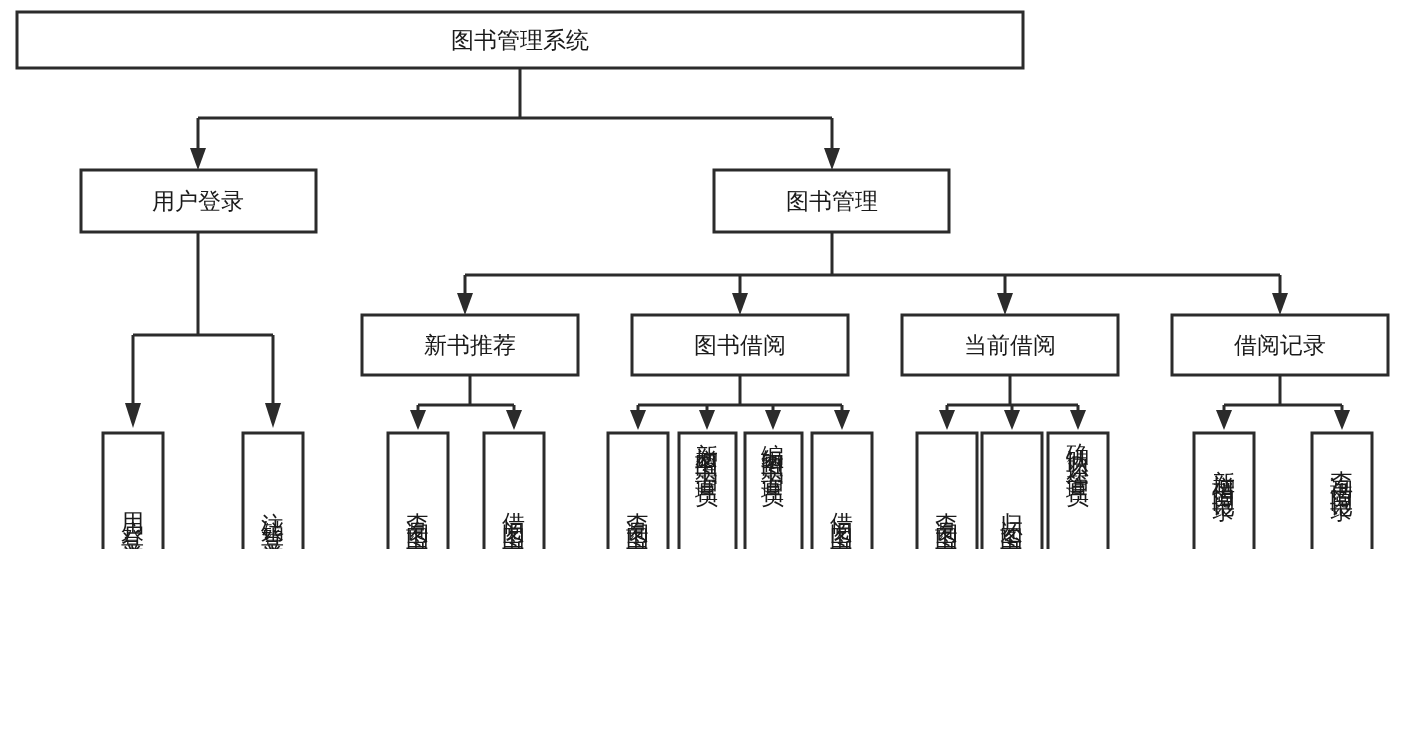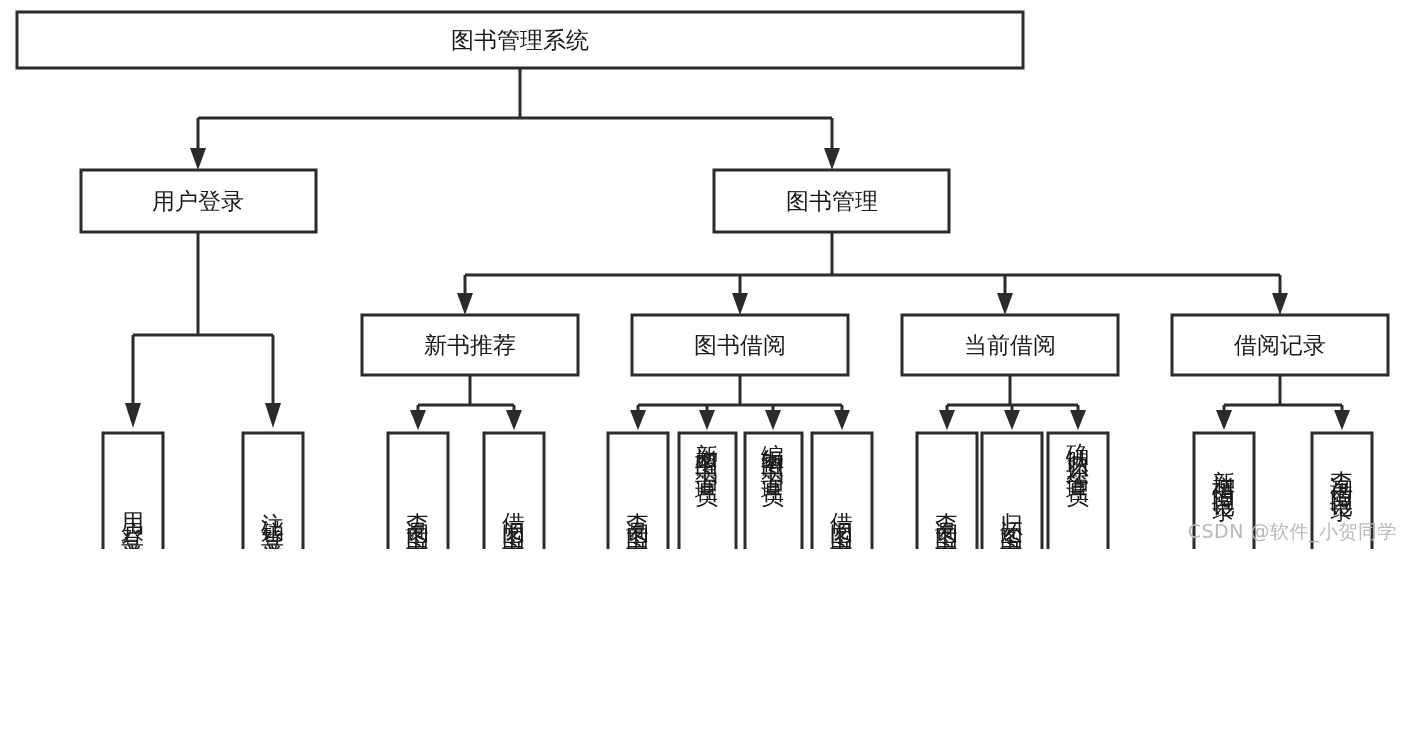--- a/index.html
+++ b/index.html
@@ -217,14 +217,13 @@
       <rect class="node-rect" x="1194" y="433" width="60" height="300"></rect>
       <text class="node-label-vert" x="1224" y="470" writing-mode="tb" glyph-orientation-vertical="0" letter-spacing="6">新增借阅记录</text>
     </g>
     <g>
       <rect class="node-rect" x="1312" y="433" width="60" height="300"></rect>
       <text class="node-label-vert" x="1342" y="470" writing-mode="tb" glyph-orientation-vertical="0" letter-spacing="6">查询借阅记录</text>
     </g>
 
   </svg>
 
-  <div class="watermark">CSDN @软件_小贺同学</div>
 </div>
 
 </body></html>

